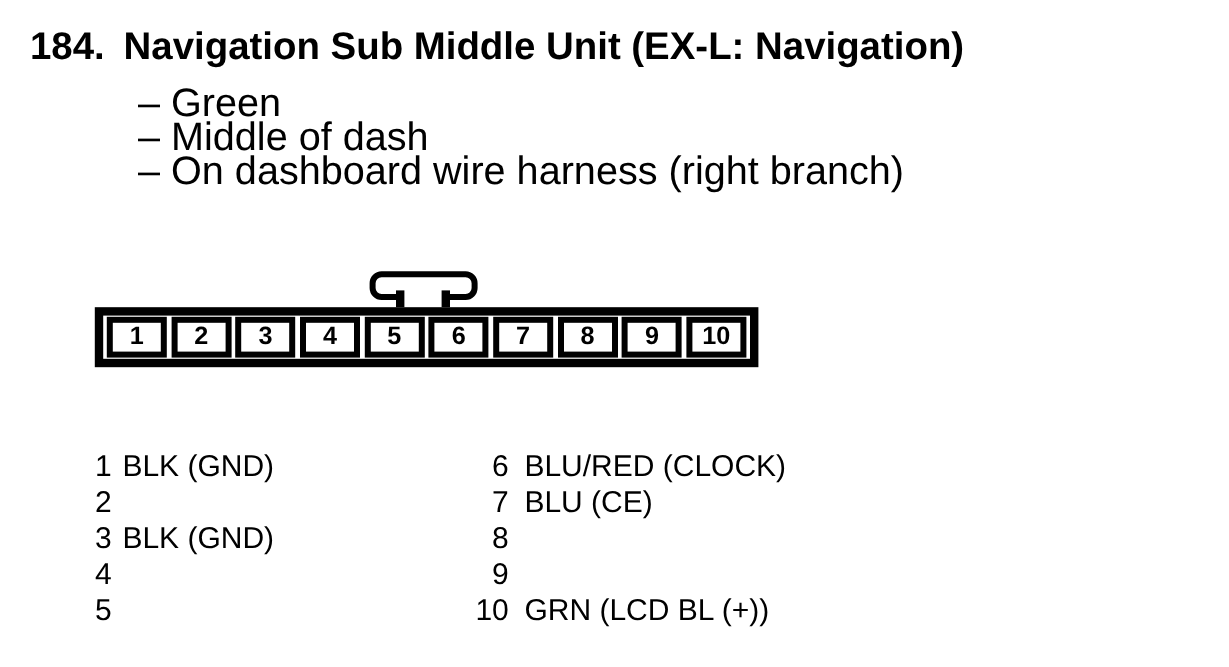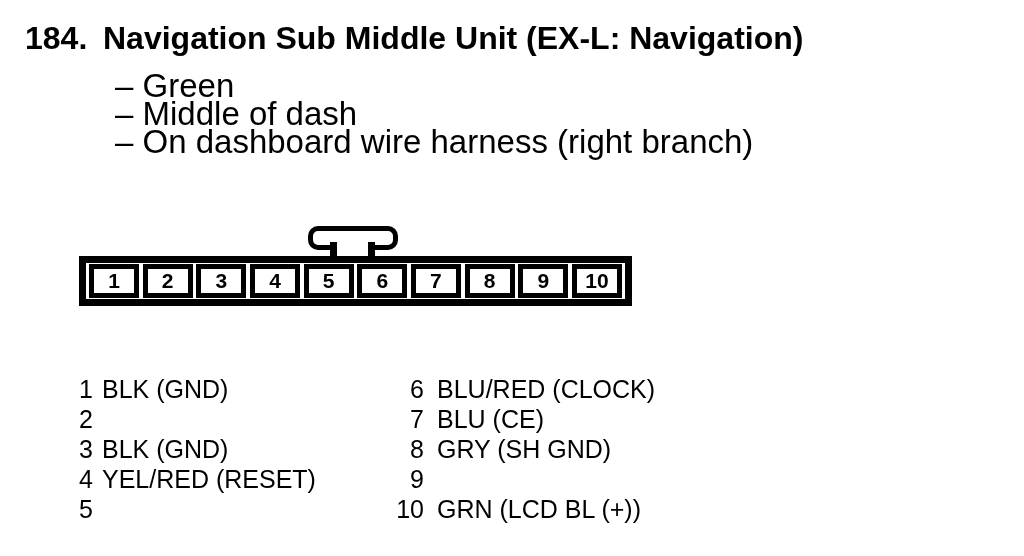--- a/index.html
+++ b/index.html
@@ -144,39 +144,37 @@
     </div>
     <div class="pin-row">
       <span class="pn">2</span>
     </div>
     <div class="pin-row">
       <span class="pn">3</span>
       <span class="pl">BLK (GND)</span>
     </div>
     <div class="pin-row">
       <span class="pn">4</span>
-      <span class="pl">YEL/RED (RESET)</span>
     </div>
     <div class="pin-row">
       <span class="pn">5</span>
     </div>
   </div>
 
   <div class="pinlist pinlist-right">
     <div class="pin-row">
       <span class="pn">6</span>
       <span class="pl">BLU/RED (CLOCK)</span>
     </div>
     <div class="pin-row">
       <span class="pn">7</span>
       <span class="pl">BLU (CE)</span>
     </div>
     <div class="pin-row">
       <span class="pn">8</span>
-      <span class="pl">GRY (SH GND)</span>
     </div>
     <div class="pin-row">
       <span class="pn">9</span>
     </div>
     <div class="pin-row">
       <span class="pn">10</span>
       <span class="pl">GRN (LCD BL (+))</span>
     </div>
   </div>
 

